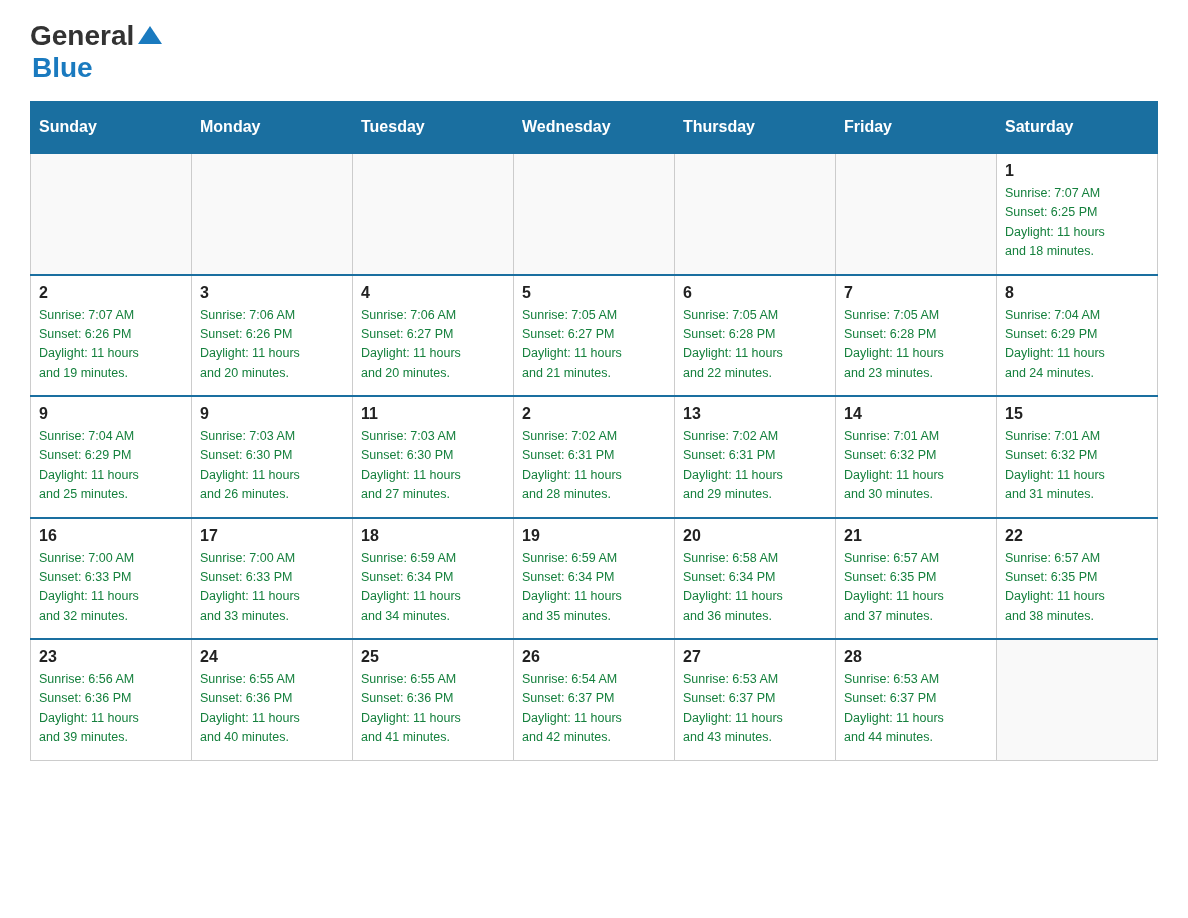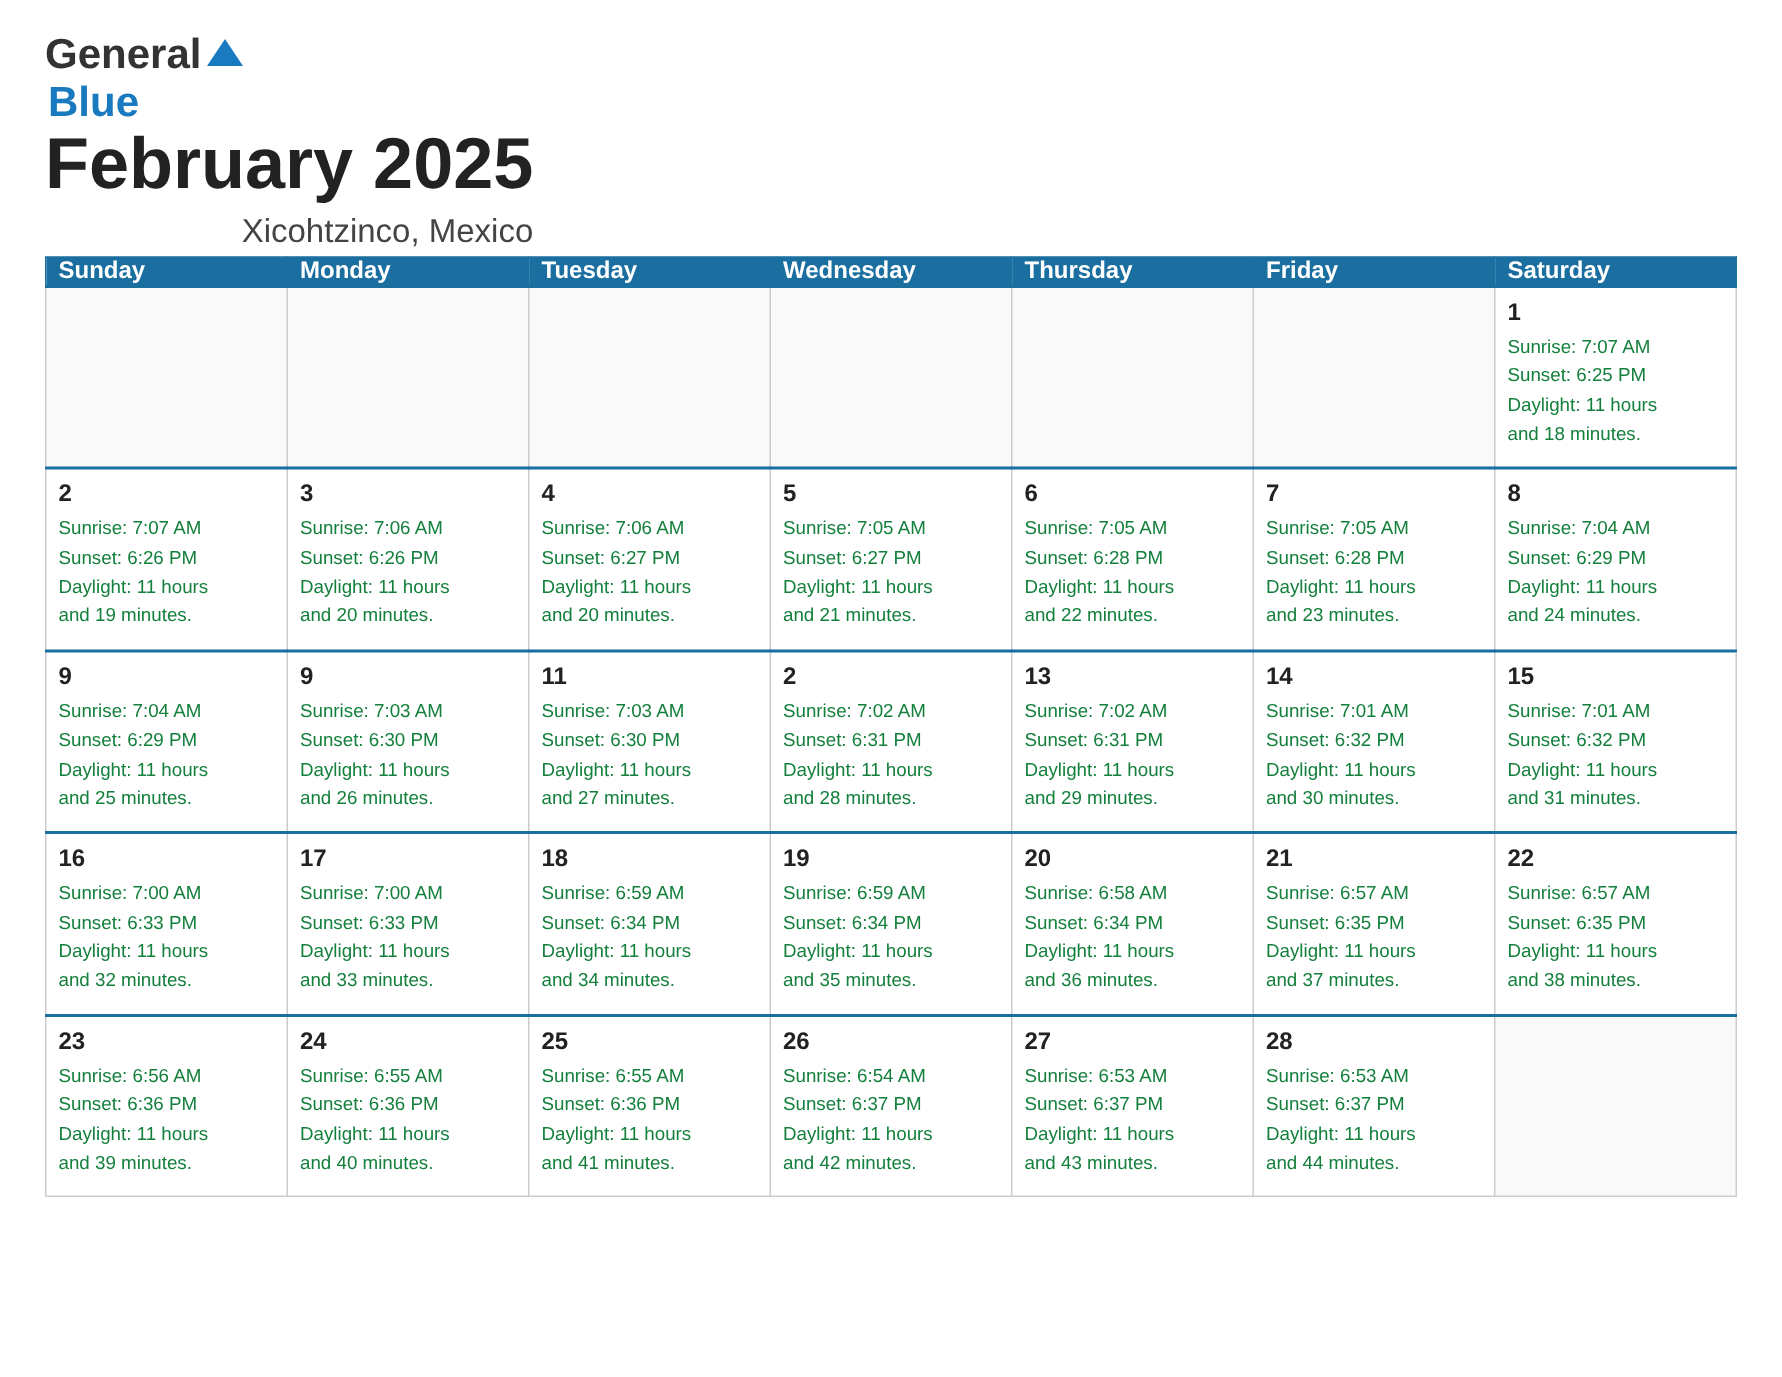--- a/index.html
+++ b/index.html
@@ -7,22 +7,21 @@
       font-family: Arial, sans-serif;
       background: #fff;
       width: 1188px;
       min-height: 918px;
       padding: 20px 30px;
     }
     .header {
       display: flex;
       justify-content: space-between;
       align-items: flex-start;
-      margin-bottom: 4px;
-      flex-direction: column;
+      margin-bottom: 17px;
     }
     .logo-text-general {
       font-size: 28px;
       font-weight: bold;
       color: #333;
     }
     .logo-text-blue {
       font-size: 28px;
       font-weight: bold;
       color: #1a7abf;
@@ -54,21 +53,21 @@
       border-collapse: collapse;
       table-layout: fixed;
     }
     thead tr {
       background-color: #1a6fa0;
     }
     thead th {
       color: #fff;
       font-size: 16px;
       font-weight: 600;
-      padding: 0 8px;
+      padding: 16px 8px;
       text-align: left;
       border: 1px solid #1a6fa0;
     }
     tbody tr {
       border-top: 2px solid #1a6fa0;
     }
     tbody td {
       vertical-align: top;
       padding: 8px 8px 12px 8px;
       border-left: 1px solid #ccc;
@@ -113,24 +112,20 @@
       <div style="display:flex; align-items:flex-start; margin-left:2px;">
         <svg width="28" height="28" viewBox="0 0 28 28">
           <polygon points="14,4 26,22 2,22" fill="#1a7abf"></polygon>
         </svg>
       </div>
     </div>
     <div style="margin-left: 2px;">
       <span class="logo-text-blue">Blue</span>
     </div>
   </div>
-  <div class="title-block">
-    <div class="month-year">February 2025</div>
-    <div class="location">Xicohtzinco, Mexico</div>
-  </div>
 </div>
 
 <table>
   <thead>
     <tr>
     <th>Sunday</th>
         <th>Monday</th>
         <th>Tuesday</th>
         <th>Wednesday</th>
         <th>Thursday</th>

